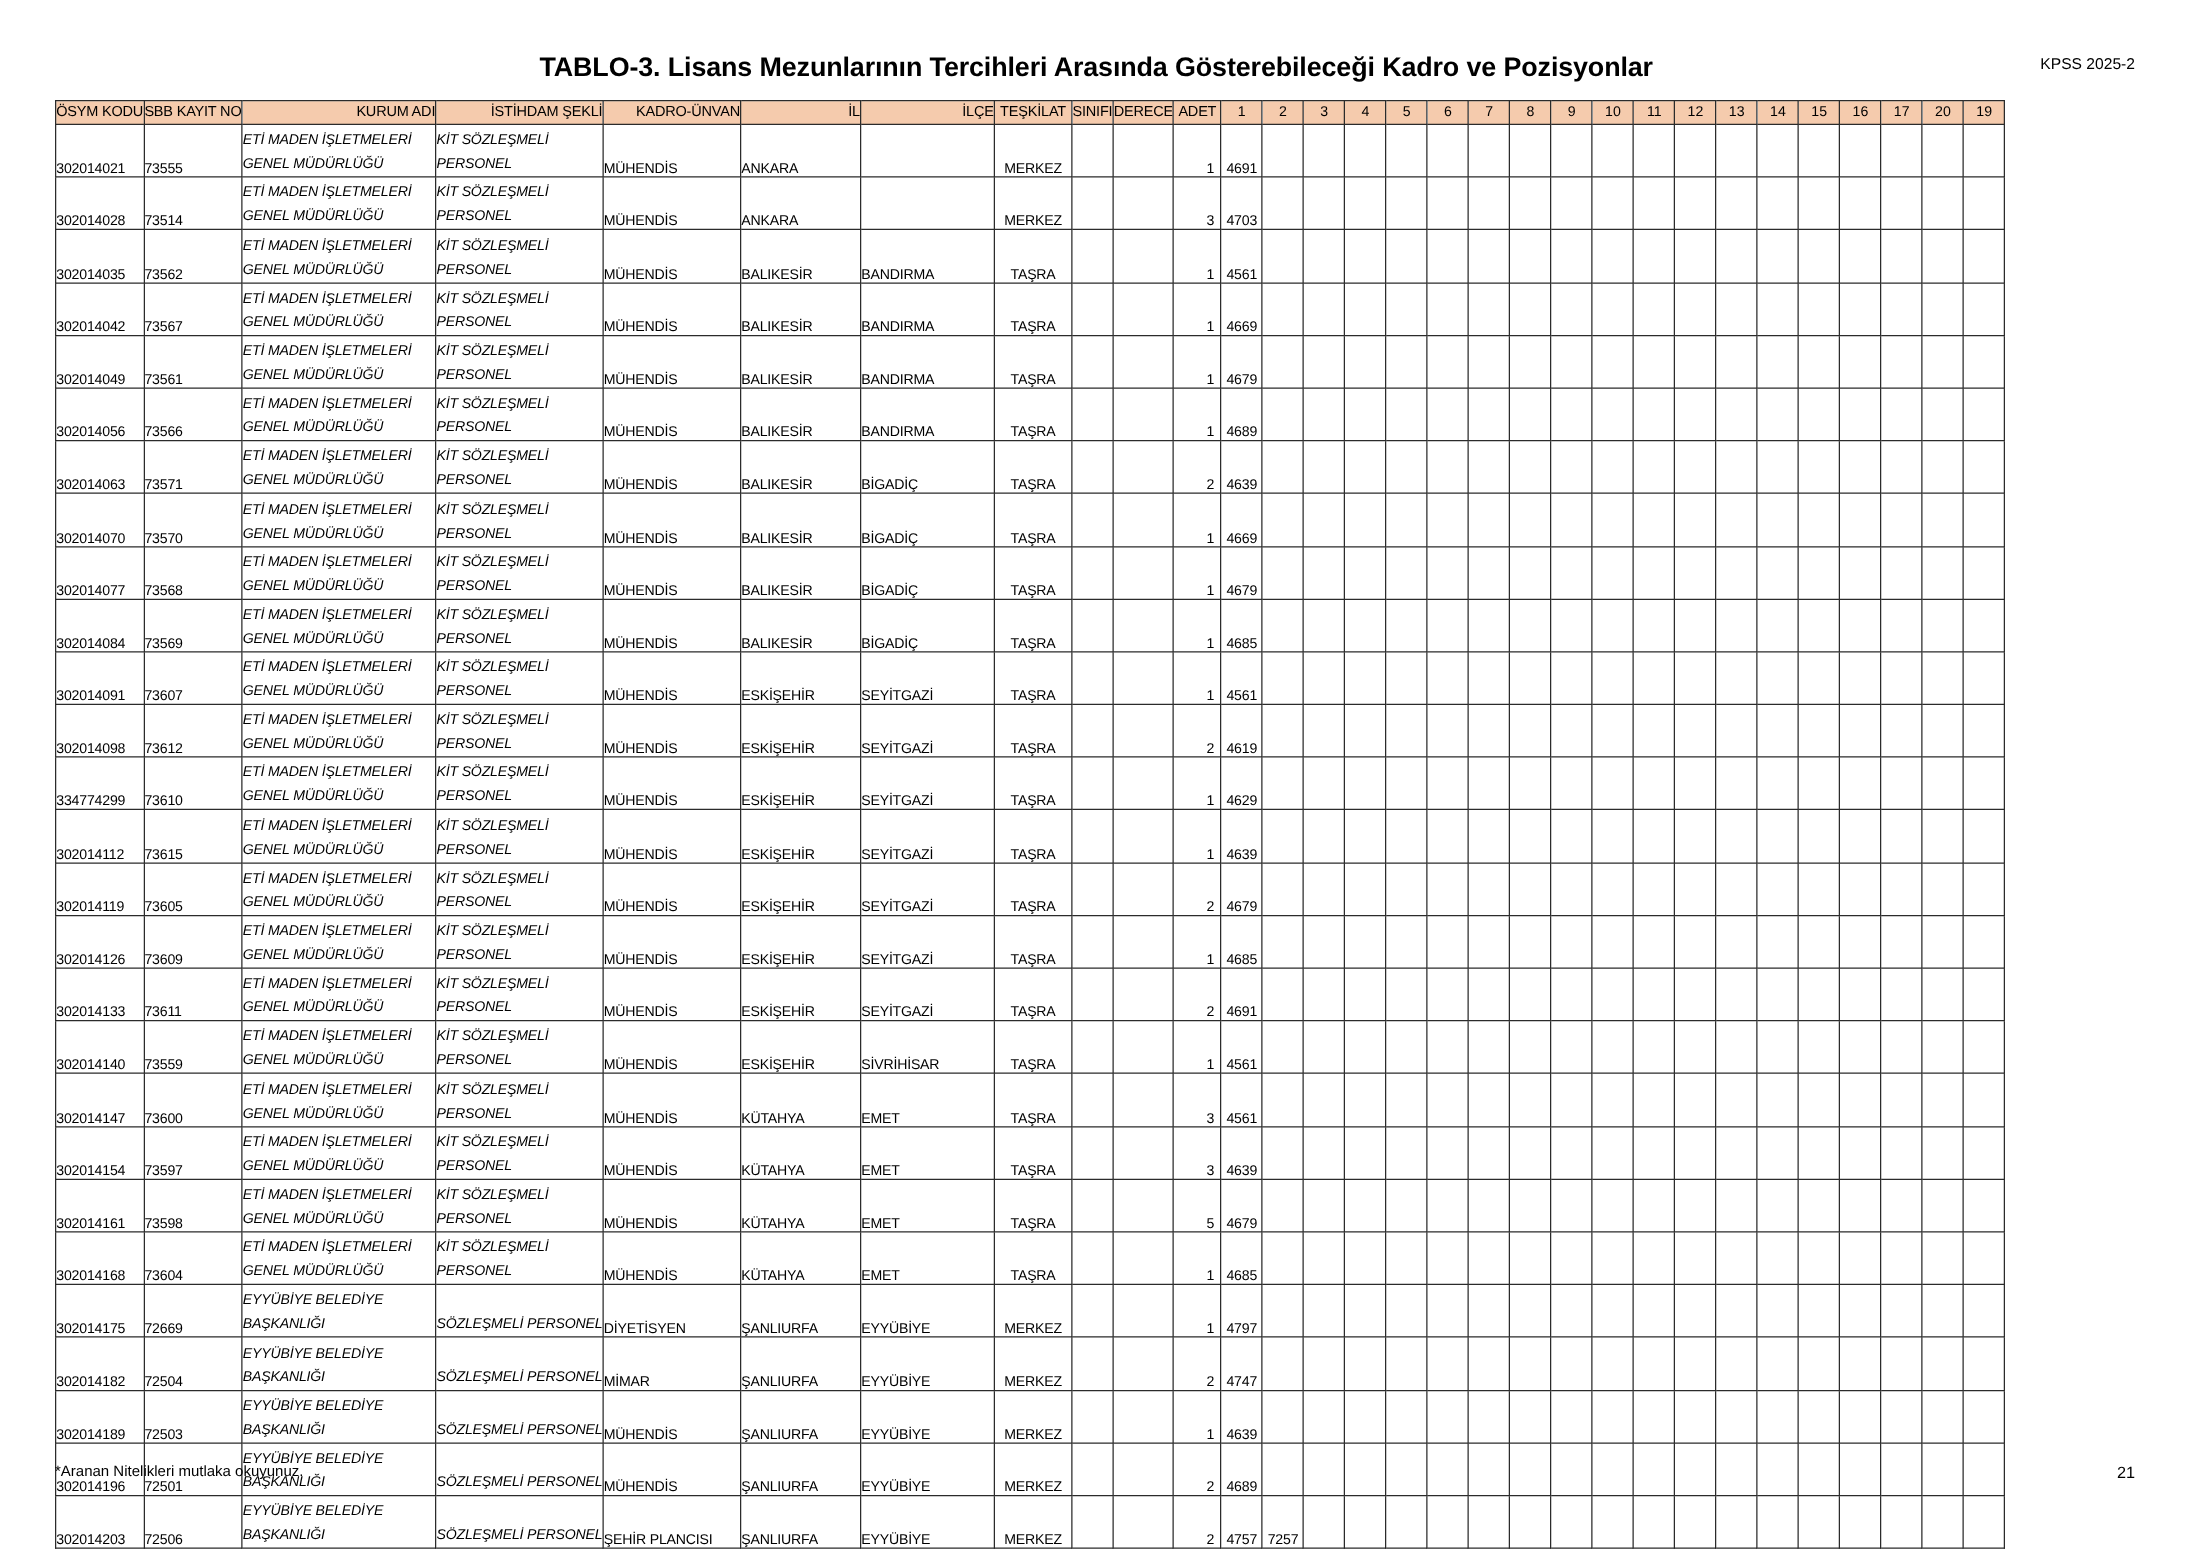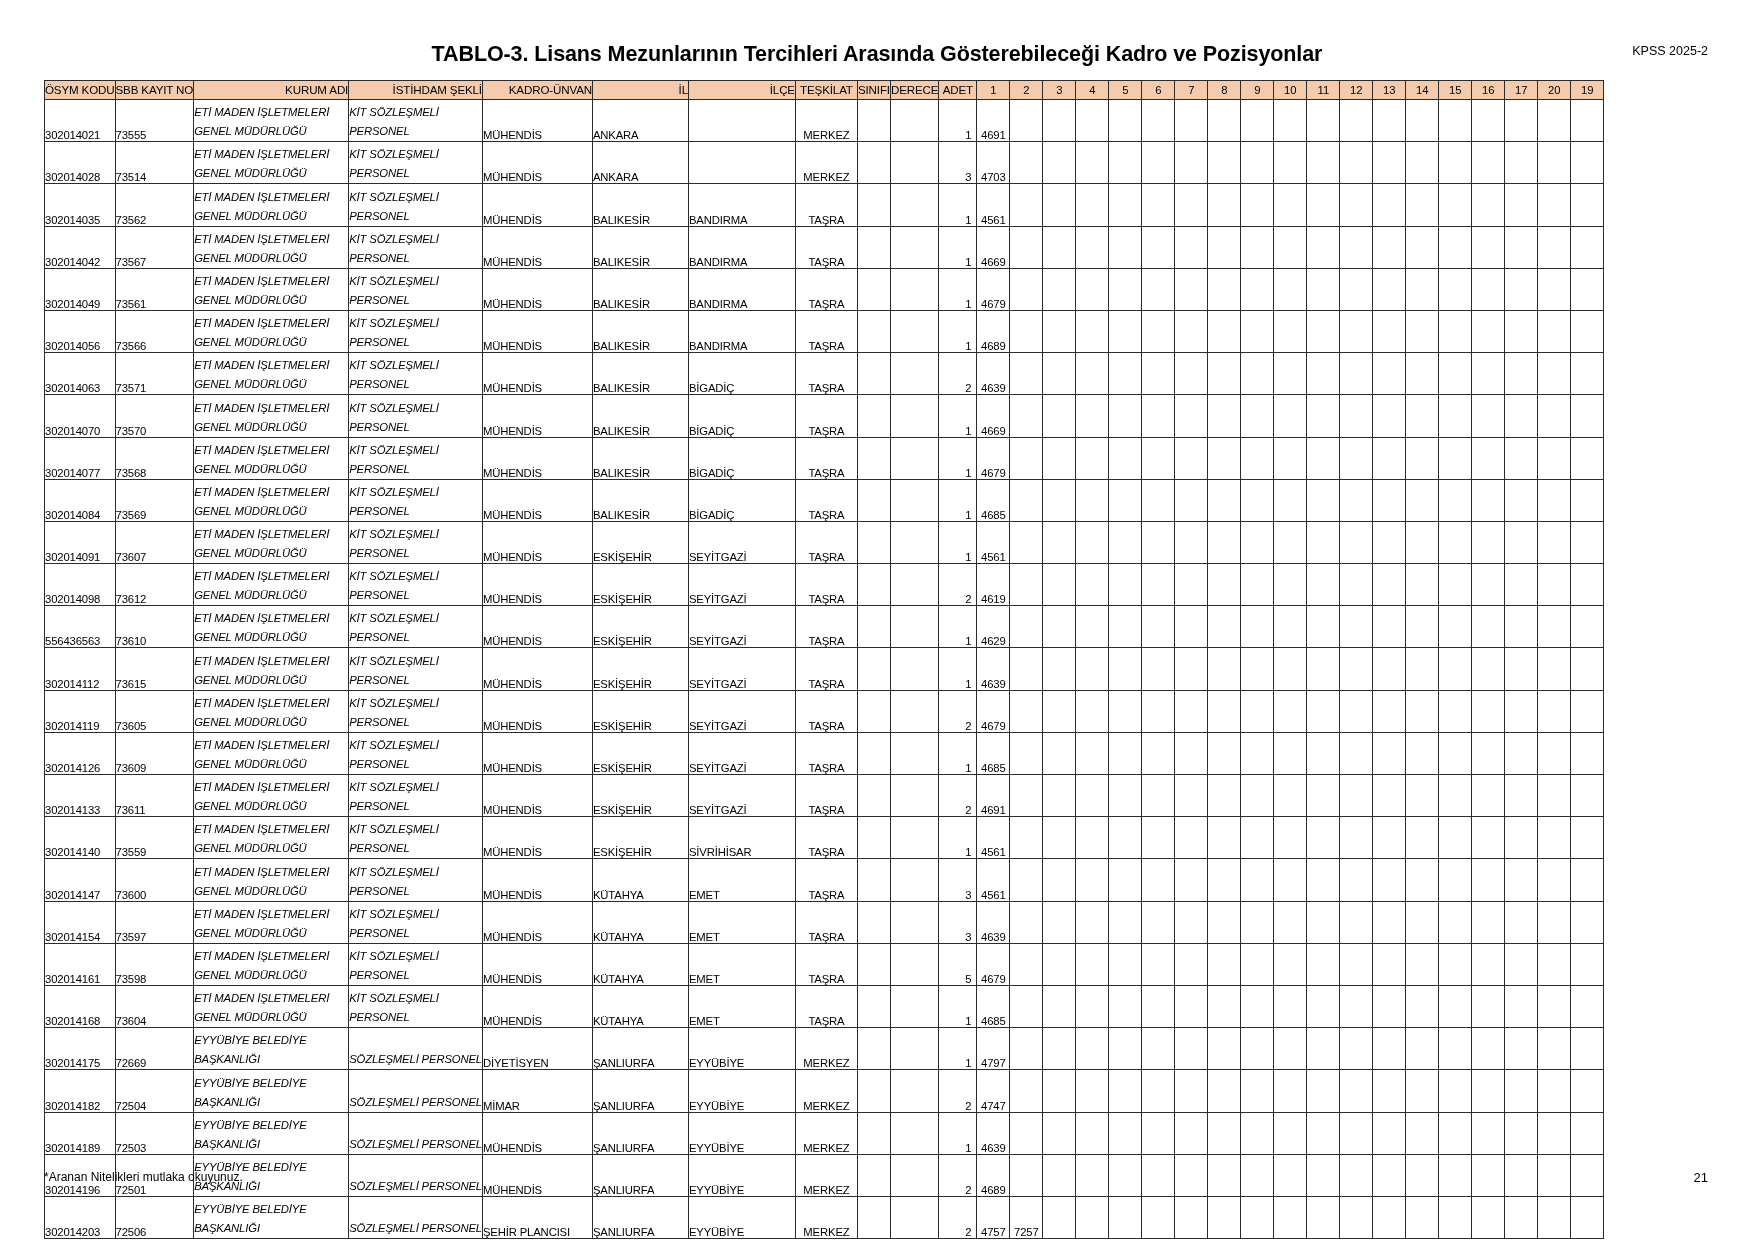--- a/index.html
+++ b/index.html
@@ -665,21 +665,21 @@
           <td class="cell ctr"></td>
           <td class="cell ctr"></td>
           <td class="cell ctr"></td>
           <td class="cell ctr"></td>
           <td class="cell ctr"></td>
           <td class="cell ctr"></td>
           <td class="cell ctr"></td>
           <td class="cell ctr"></td>
         </tr>
         <tr>
-          <td class="cell ">556436563</td>
+          <td class="cell ">334774299</td>
           <td class="cell ">73610</td>
           <td class="cell two-line">
             <span class="l1">ETİ MADEN İŞLETMELERİ</span>
             <span class="l2">GENEL MÜDÜRLÜĞÜ</span>
           </td>
           <td class="cell two-line">
             <span class="l1">KİT SÖZLEŞMELİ</span>
             <span class="l2">PERSONEL</span>
           </td>
           <td class="cell ">MÜHENDİS</td>

